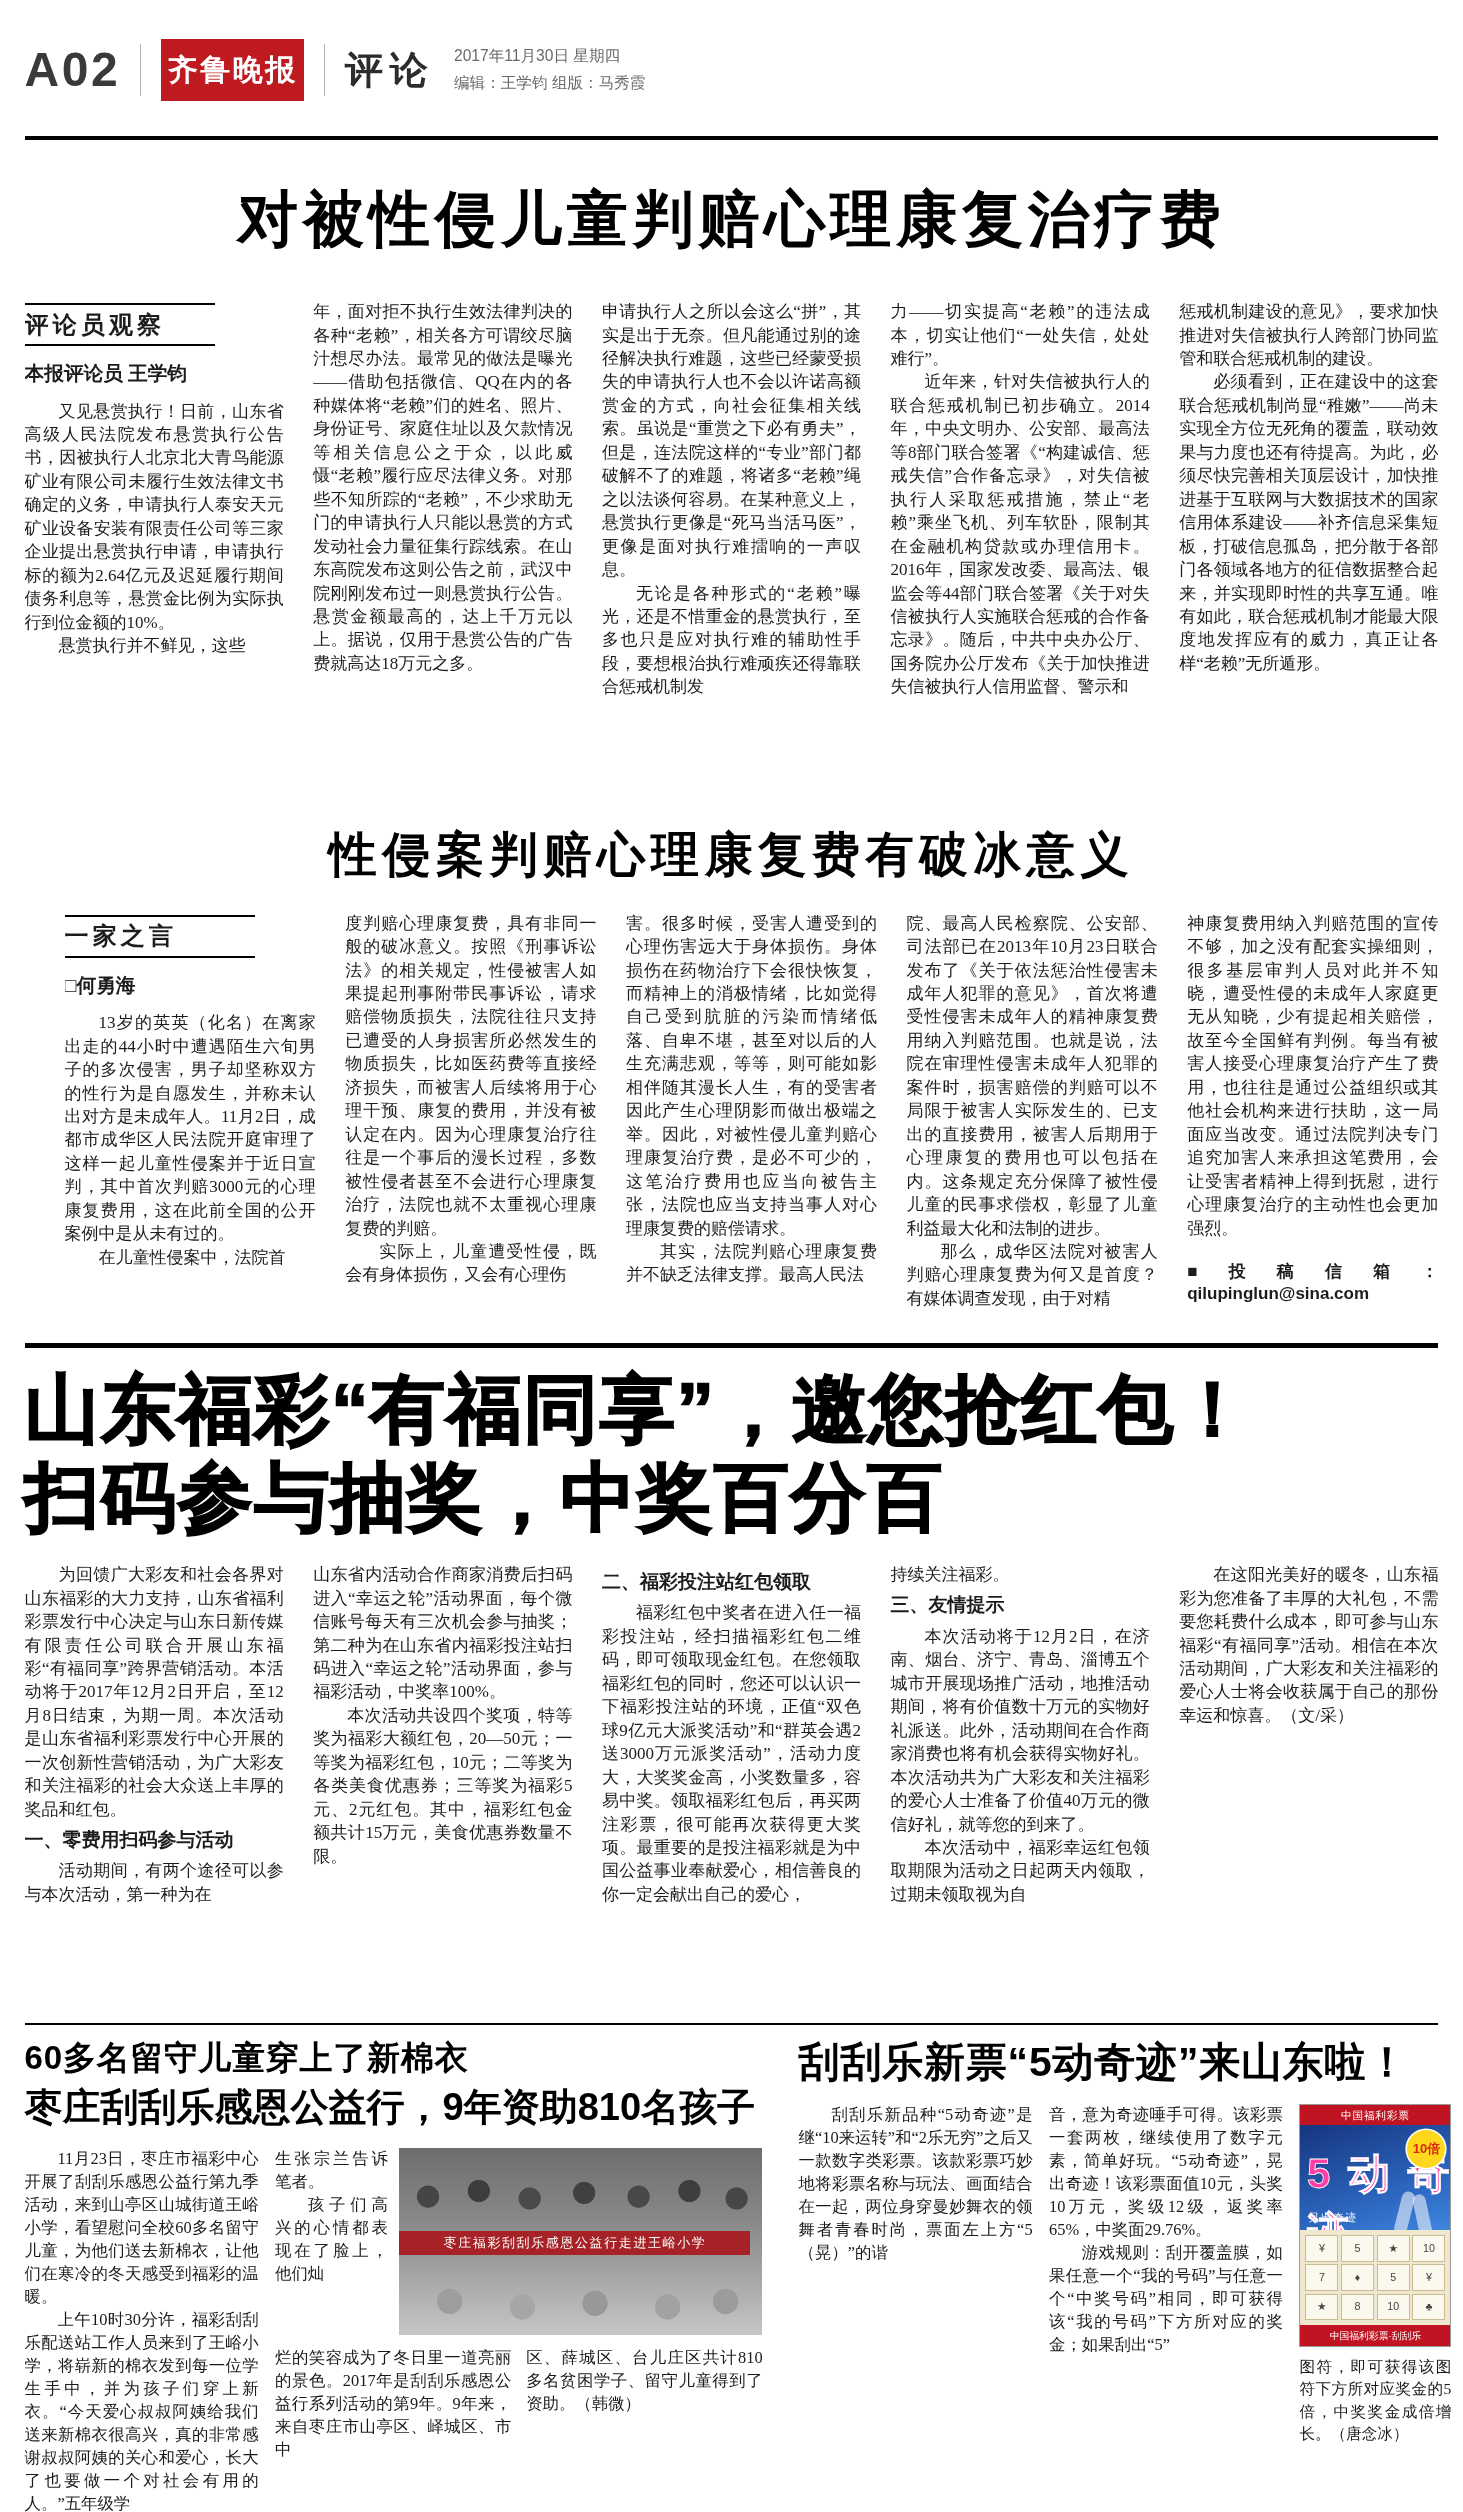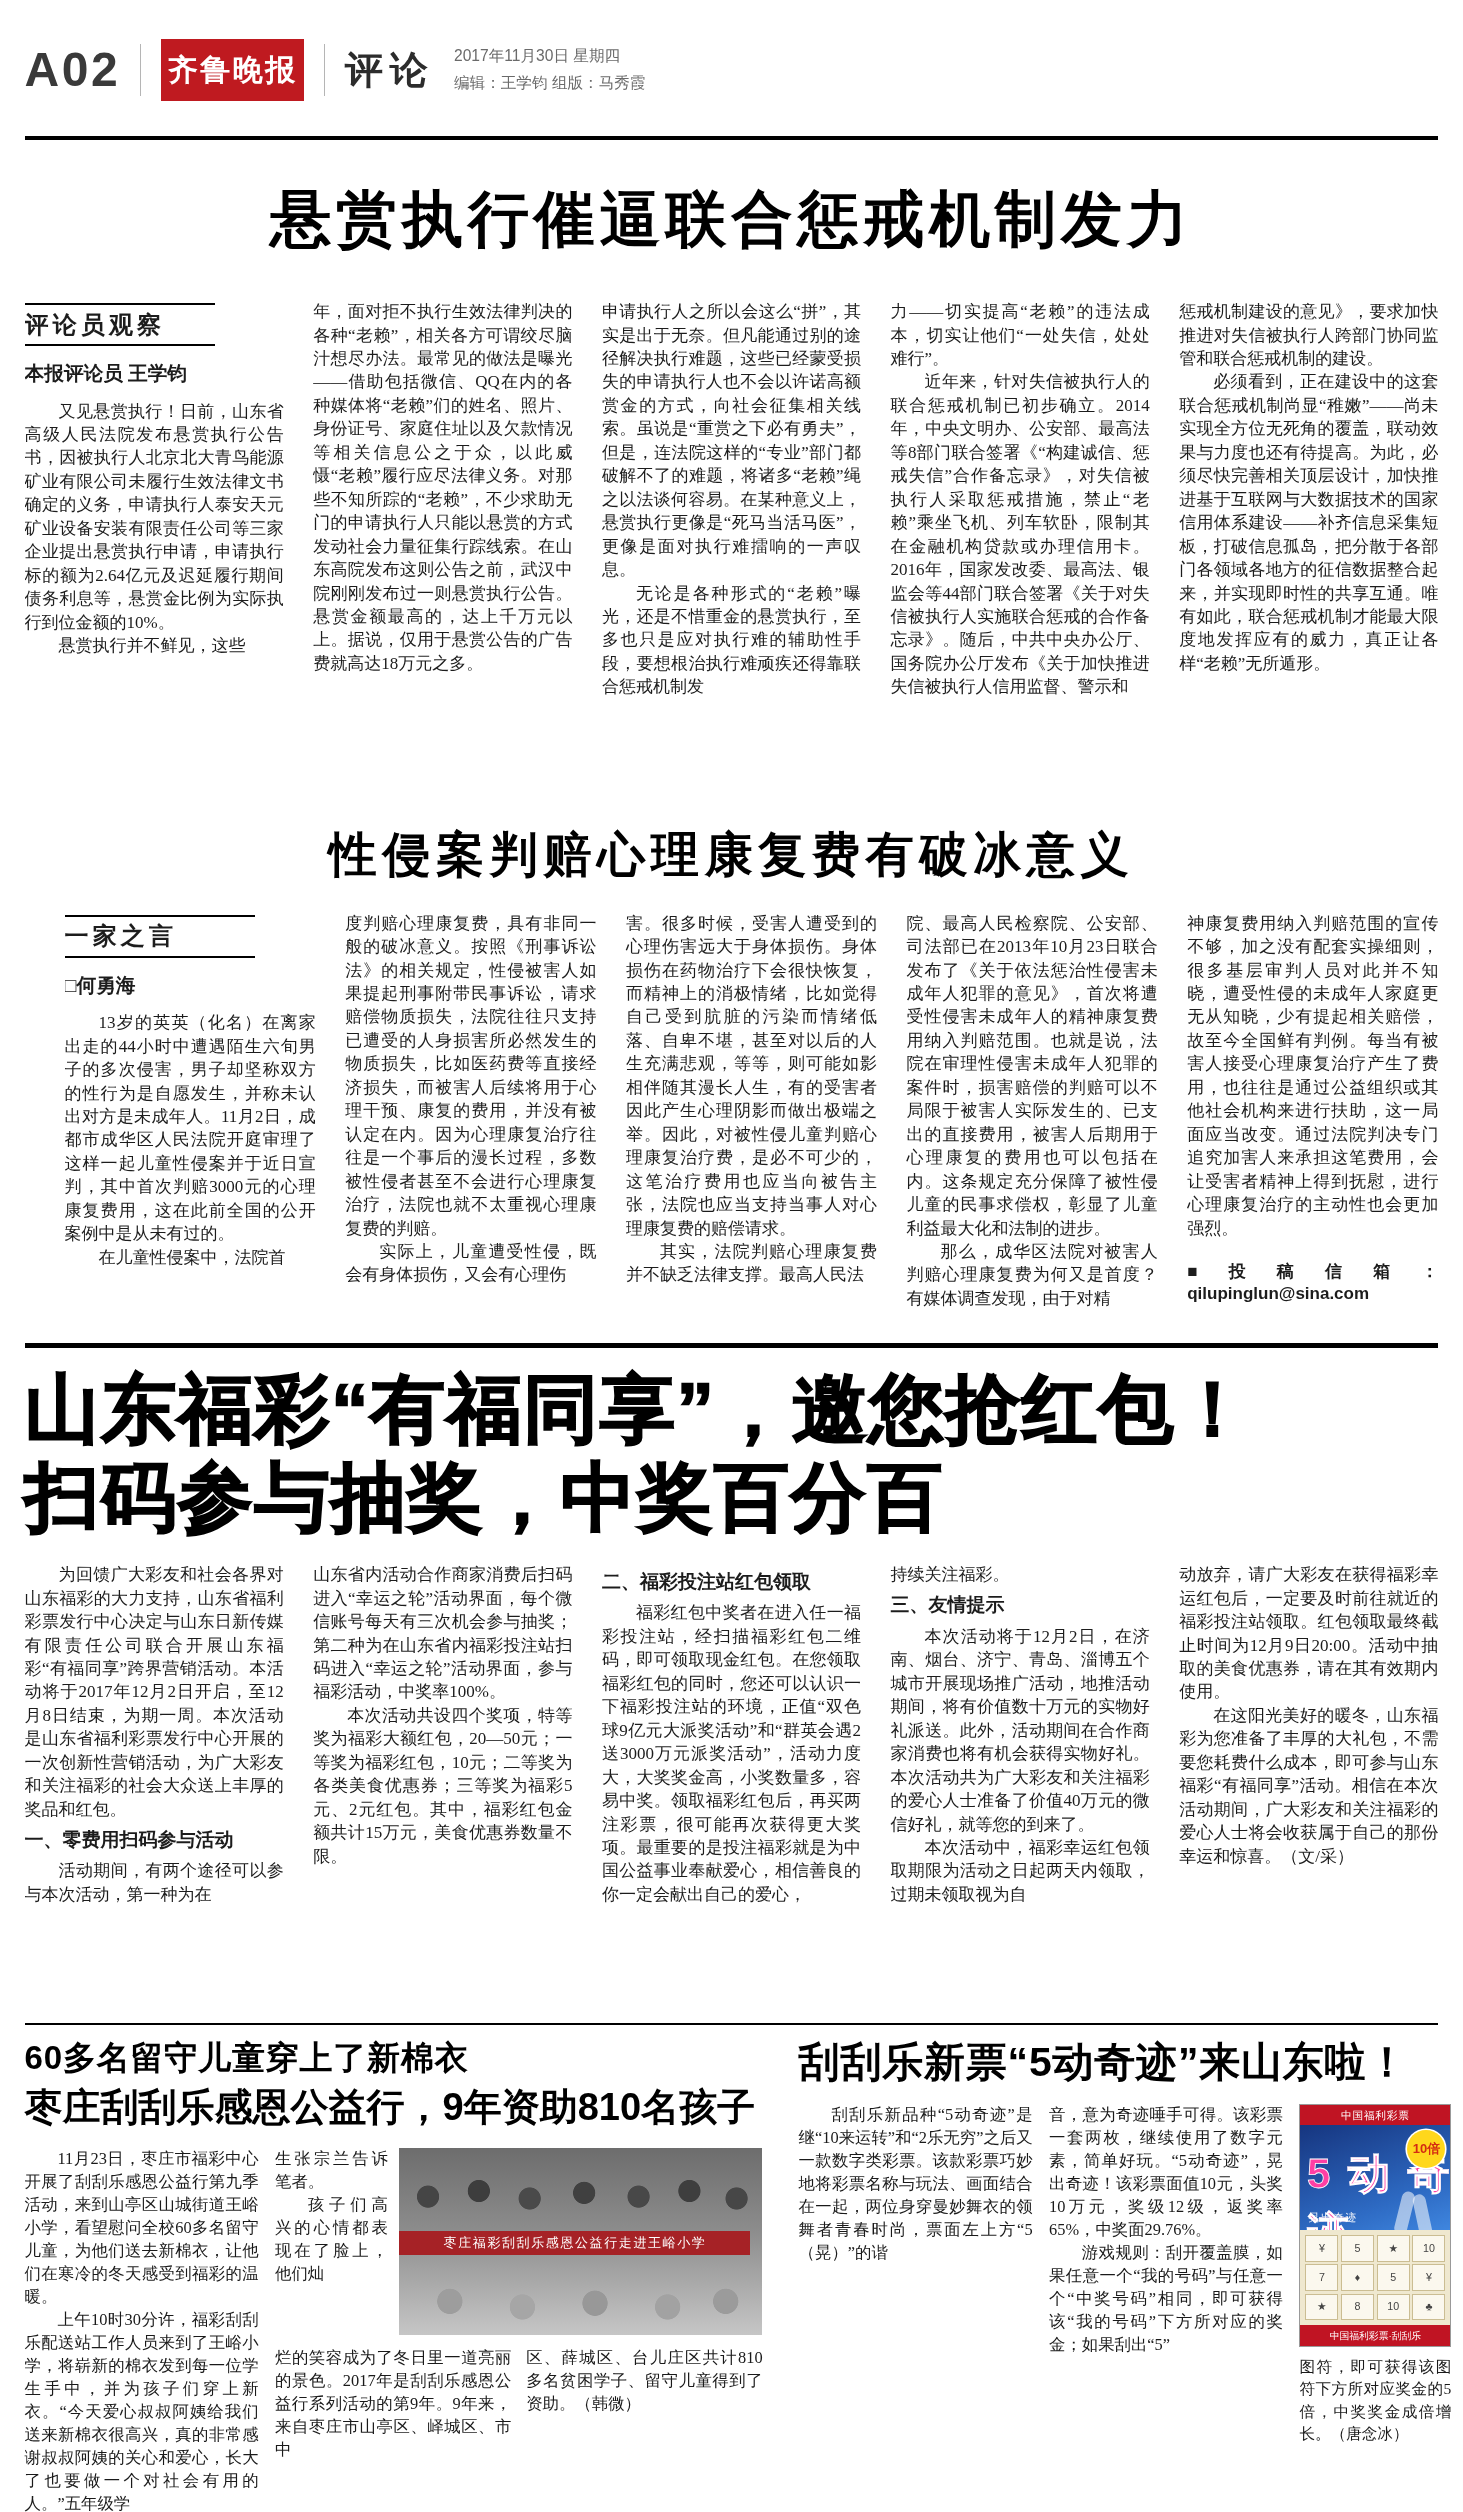--- a/index.html
+++ b/index.html
@@ -108,21 +108,21 @@
     <div class="vdiv"></div>
     <div class="section-title">评论</div>
     <div class="dates">
       <div>2017年11月30日 星期四</div>
       <div>编辑：王学钧 组版：马秀霞</div>
     </div>
   </div>
   <div class="rule-top"></div>
 
   <section>
-    <h1 class="hl-xl">悬赏执行催逼联合惩戒机制发力</h1>
+    <h1 class="hl-xl">对被性侵儿童判赔心理康复治疗费</h1>
     <div class="cols a1">
       <div class="col">
         <div class="label-box">评论员观察</div>
         <div class="byline">本报评论员 王学钧</div>
         <p>又见悬赏执行！日前，山东省高级人民法院发布悬赏执行公告书，因被执行人北京北大青鸟能源矿业有限公司未履行生效法律文书确定的义务，申请执行人泰安天元矿业设备安装有限责任公司等三家企业提出悬赏执行申请，申请执行标的额为2.64亿元及迟延履行期间债务利息等，悬赏金比例为实际执行到位金额的10%。</p>
         <p>悬赏执行并不鲜见，这些</p>
       </div>
       <div class="col">
         <p class="noind">年，面对拒不执行生效法律判决的各种“老赖”，相关各方可谓绞尽脑汁想尽办法。最常见的做法是曝光——借助包括微信、QQ在内的各种媒体将“老赖”们的姓名、照片、身份证号、家庭住址以及欠款情况等相关信息公之于众，以此威慑“老赖”履行应尽法律义务。对那些不知所踪的“老赖”，不少求助无门的申请执行人只能以悬赏的方式发动社会力量征集行踪线索。在山东高院发布这则公告之前，武汉中院刚刚发布过一则悬赏执行公告。悬赏金额最高的，达上千万元以上。据说，仅用于悬赏公告的广告费就高达18万元之多。</p>
       </div>
@@ -188,21 +188,20 @@
         <h3>二、福彩投注站红包领取</h3>
         <p>福彩红包中奖者在进入任一福彩投注站，经扫描福彩红包二维码，即可领取现金红包。在您领取福彩红包的同时，您还可以认识一下福彩投注站的环境，正值“双色球9亿元大派奖活动”和“群英会遇2送3000万元派奖活动”，活动力度大，大奖奖金高，小奖数量多，容易中奖。领取福彩红包后，再买两注彩票，很可能再次获得更大奖项。最重要的是投注福彩就是为中国公益事业奉献爱心，相信善良的你一定会献出自己的爱心，</p>
       </div>
       <div class="col">
         <p class="noind">持续关注福彩。</p>
         <h3>三、友情提示</h3>
         <p>本次活动将于12月2日，在济南、烟台、济宁、青岛、淄博五个城市开展现场推广活动，地推活动期间，将有价值数十万元的实物好礼派送。此外，活动期间在合作商家消费也将有机会获得实物好礼。本次活动共为广大彩友和关注福彩的爱心人士准备了价值40万元的微信好礼，就等您的到来了。</p>
         <p>本次活动中，福彩幸运红包领取期限为活动之日起两天内领取，过期未领取视为自</p>
       </div>
       <div class="col">
-        <p class="noind">动放弃，请广大彩友在获得福彩幸运红包后，一定要及时前往就近的福彩投注站领取。红包领取最终截止时间为12月9日20:00。活动中抽取的美食优惠券，请在其有效期内使用。</p>
         <p>在这阳光美好的暖冬，山东福彩为您准备了丰厚的大礼包，不需要您耗费什么成本，即可参与山东福彩“有福同享”活动。相信在本次活动期间，广大彩友和关注福彩的爱心人士将会收获属于自己的那份幸运和惊喜。（文/采）</p>
       </div>
     </div>
   </section>
 
   <div class="rule-mid"></div>
 
   <div class="bottom">
 
     <section class="b-left">

